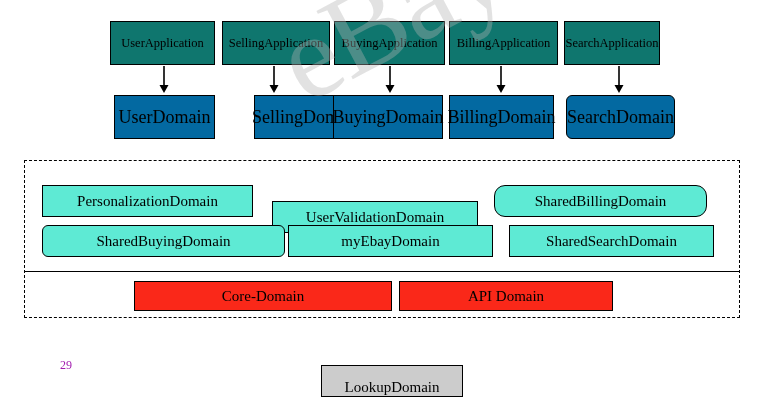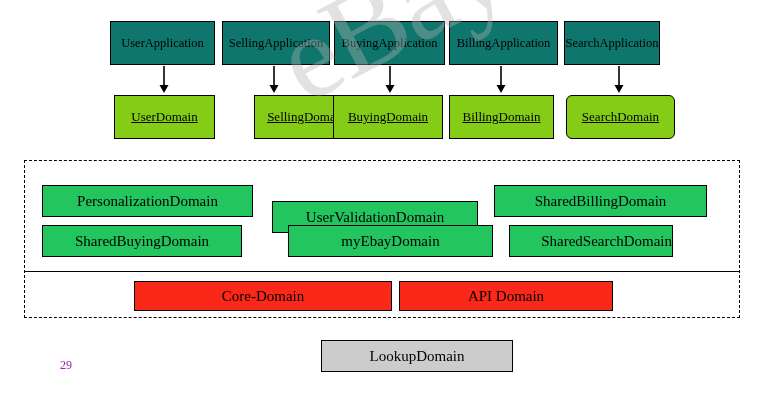--- a/index.html
+++ b/index.html
@@ -57,27 +57,26 @@
     color: #000000;
     z-index: 2;
   }
 
   .app-box {
     background: #0f766e;
     font-size: 12.5px;
     height: 44px;
   }
   .domain-box {
-    background: #84cc16;
-    font-size: 13px;
+    background: #0369a1;
+    font-size: 18px;
     height: 44px;
-    text-decoration: underline;
   }
   .green-box {
-    background: #22c55e;
+    background: #5eead4;
     font-size: 15px;
     height: 32px;
   }
   .red-box {
     background: #fa2819;
     font-size: 15px;
     height: 30px;
   }
   .gray-box {
     background: #cccccc;
@@ -179,42 +178,42 @@
       <div class="dashed-region" style="left: 24px; top: 160px; width: 716px; height: 158px;"></div>
       <div class="divider-line" style="left: 24px; top: 271px; width: 716px;"></div>
     </div>
   <div id="shared-domains-layer">
       <div class="box green-box" style="left: 42px; top: 185px; width: 211px;">
         <span>PersonalizationDomain</span>
       </div>
       <div class="box green-box" style="left: 272px; top: 201px; width: 206px;">
         <span>UserValidationDomain</span>
       </div>
-      <div class="box green-box" style="left: 494px; top: 185px; width: 213px;">
+      <div class="box green-box" style="left: 494px; top: 185px; width: 213px; border-radius: 11px;">
         <span>SharedBillingDomain</span>
       </div>
-      <div class="box green-box" style="left: 42px; top: 225px; width: 200px;">
+      <div class="box green-box" style="left: 42px; top: 225px; width: 243px; border-radius: 6px;">
         <span>SharedBuyingDomain</span>
       </div>
       <div class="box green-box" style="left: 288px; top: 225px; width: 205px;">
         <span>myEbayDomain</span>
       </div>
-      <div class="box green-box" style="left: 509px; top: 225px; width: 164px; justify-content: flex-end;">
+      <div class="box green-box" style="left: 509px; top: 225px; width: 205px;">
         <span>SharedSearchDomain</span>
       </div>
     </div>
   <div id="core-layer">
       <div class="box red-box" style="left: 134px; top: 281px; width: 258px;">
         <span>Core-Domain</span>
       </div>
       <div class="box red-box" style="left: 399px; top: 281px; width: 214px;">
         <span>API Domain</span>
       </div>
     </div>
   <div id="lookup-layer">
-      <div class="box gray-box" style="left: 321px; top: 340px; width: 192px;">
+      <div class="box gray-box" style="left: 321px; top: 365px; width: 142px; align-items: flex-end;">
         <span>LookupDomain</span>
       </div>
     </div>
 
   <div class="page-number" style="left:60px; top:358px;">29</div>
 
 </div>
 
 </body></html>

